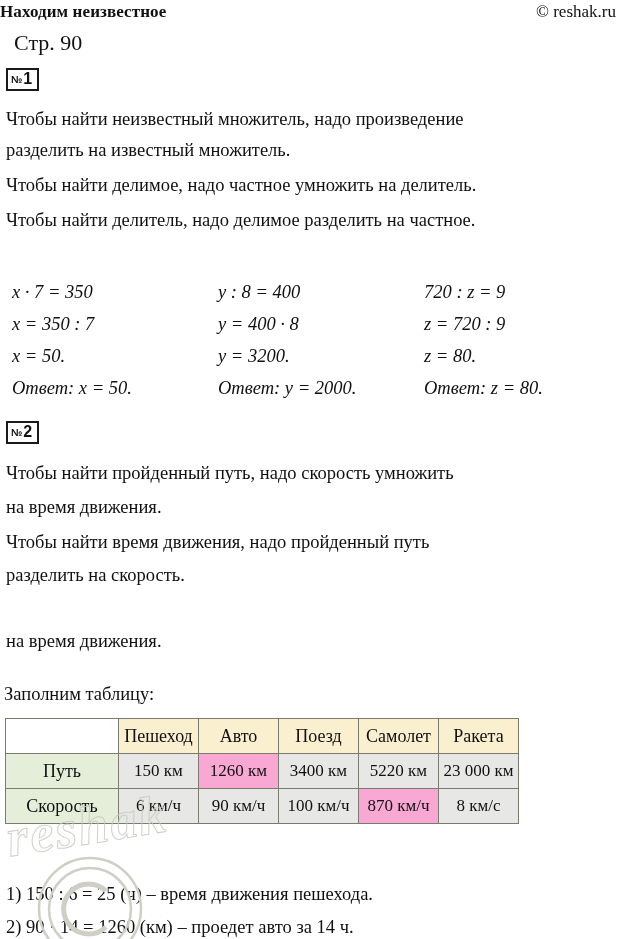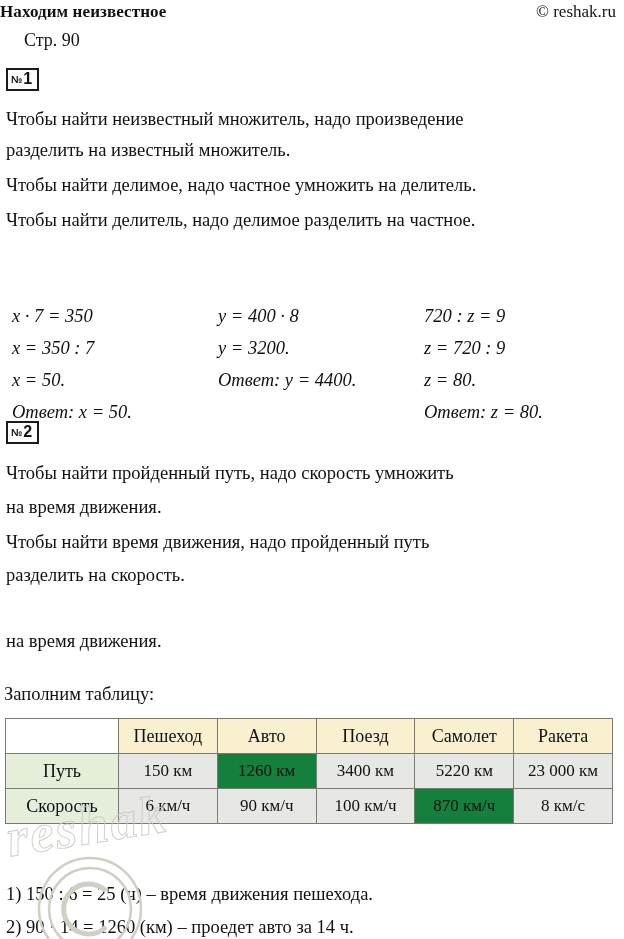--- a/index.html
+++ b/index.html
@@ -40,23 +40,23 @@
     position: absolute;
     right: 8px;
     top: 2px;
     font-size: 17px;
     white-space: nowrap;
   }
 
   
   .page-ref {
     position: absolute;
-    left: 24px;
+    left: 14px;
     top: 30px;
-    font-size: 18px;
+    font-size: 22px;
   }
 
   .task-badge {
     position: absolute;
     display: inline-block;
     border: 2px solid #1a1a1a;
     padding: 0px 5px 1px 3px;
     line-height: 17px;
     background: #ffffff;
     font-family: "Liberation Sans", "DejaVu Sans", sans-serif;
@@ -81,21 +81,20 @@
     white-space: nowrap;
   }
 
   
   .eq-block {
     position: absolute;
     top: 276px;
     left: 0;
     width: 544px;
     height: 130px;
-    margin-top: 24px;
   }
   .eq-col {
     position: absolute;
     top: 0;
   }
   .eq-col.c0 { left: 12px; }
   .eq-col.c1 { left: 218px; }
   .eq-col.c2 { left: 424px; }
   .eq-line {
     font-size: 18.5px;
@@ -117,21 +116,21 @@
 
   
   .tbl-wrap {
     position: absolute;
     left: 5px;
     top: 718px;
     width: 614px;
   }
   table.data {
     border-collapse: collapse;
-    width: 608px;
+    width: 514px;
     table-layout: fixed;
     font-size: 17px;
   }
   table.data td {
     border: 1px solid #7a7a6e;
     height: 34px;
     padding: 0 4px;
     text-align: center;
     vertical-align: middle;
     white-space: nowrap;
@@ -147,21 +146,21 @@
   }
   td.rowhead {
     background: #e4eed9;
     text-align: left;
     padding-left: 7px;
     font-size: 18px;
     width: 104px;
     margin-left: 12px;
   }
   td.cell-gray { background: #e7e7e5; }
-  td.cell-white { background: #15803d; }
+  td.cell-white { background: #f9a8d4; }
 
   
   .bottom-line {
     position: absolute;
     left: 6px;
     font-size: 18.5px;
     white-space: nowrap;
   }
 
   
@@ -217,23 +216,24 @@
   <div class="eq-block">
 
     <div class="eq-col c0">
       <div class="eq-line var">x · 7 = 350</div>
       <div class="eq-line var">x = 350 : 7</div>
       <div class="eq-line var">x = 50.</div>
       <div class="eq-line var">Ответ: x = 50.</div>
     </div>
 
     <div class="eq-col c1">
+      <div class="eq-line var">y : 8 = 400</div>
       <div class="eq-line var">y = 400 · 8</div>
       <div class="eq-line var">y = 3200.</div>
-      <div class="eq-line var">Ответ: y = 4400.</div>
+      <div class="eq-line var">Ответ: y = 2000.</div>
     </div>
 
     <div class="eq-col c2">
       <div class="eq-line var">720 : z = 9</div>
       <div class="eq-line var">z = 720 : 9</div>
       <div class="eq-line var">z = 80.</div>
       <div class="eq-line var">Ответ: z = 80.</div>
     </div>
 
   </div>

